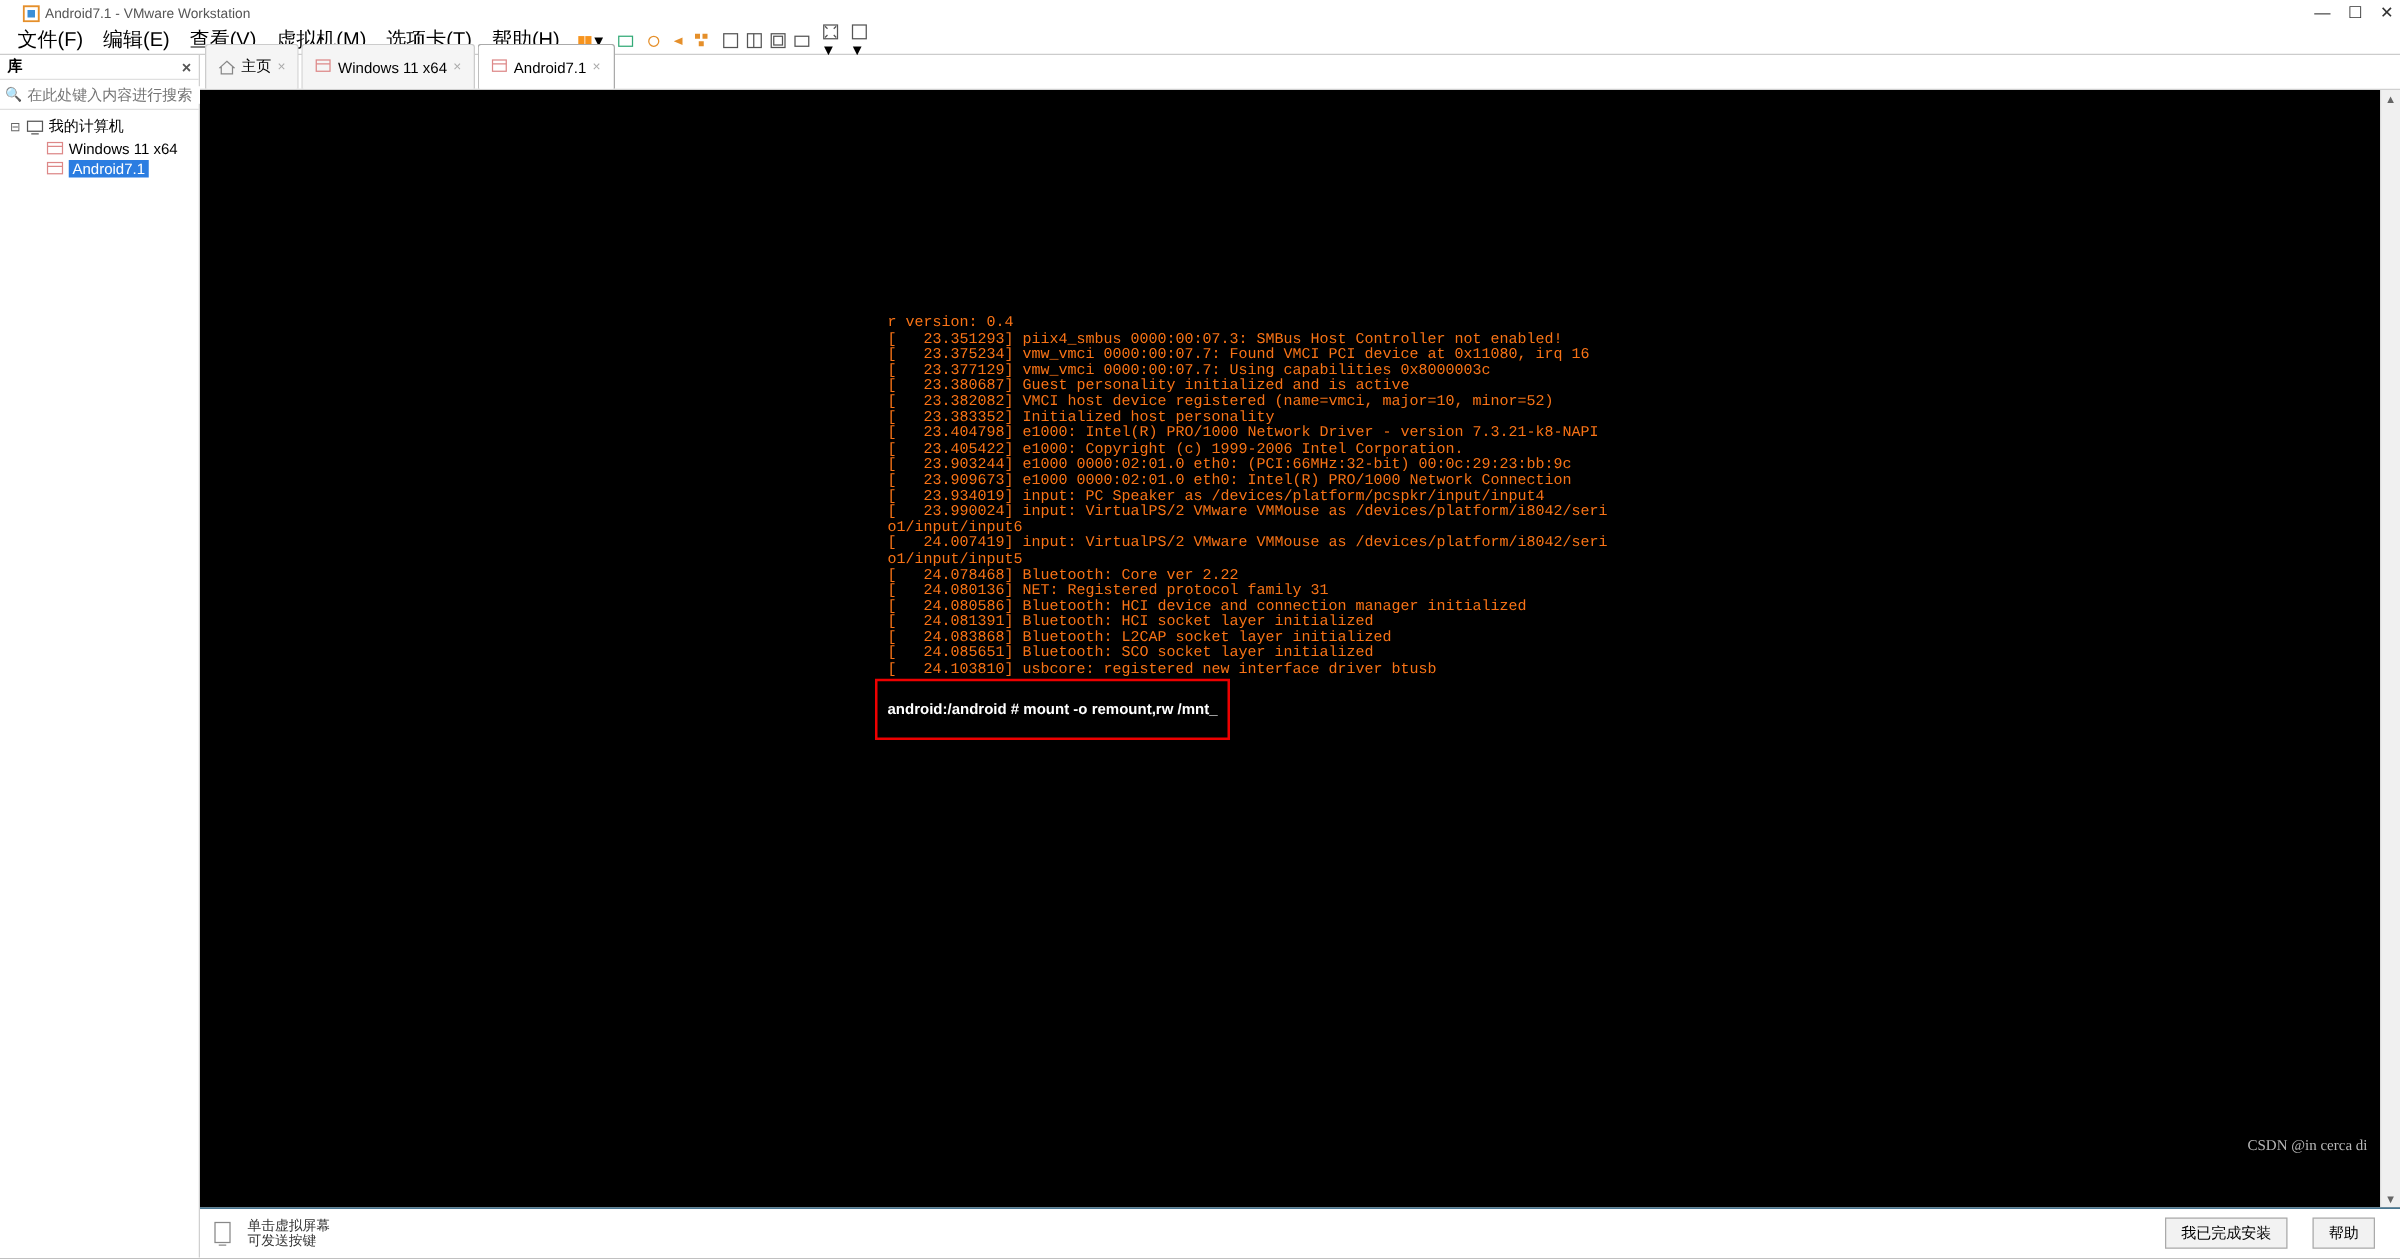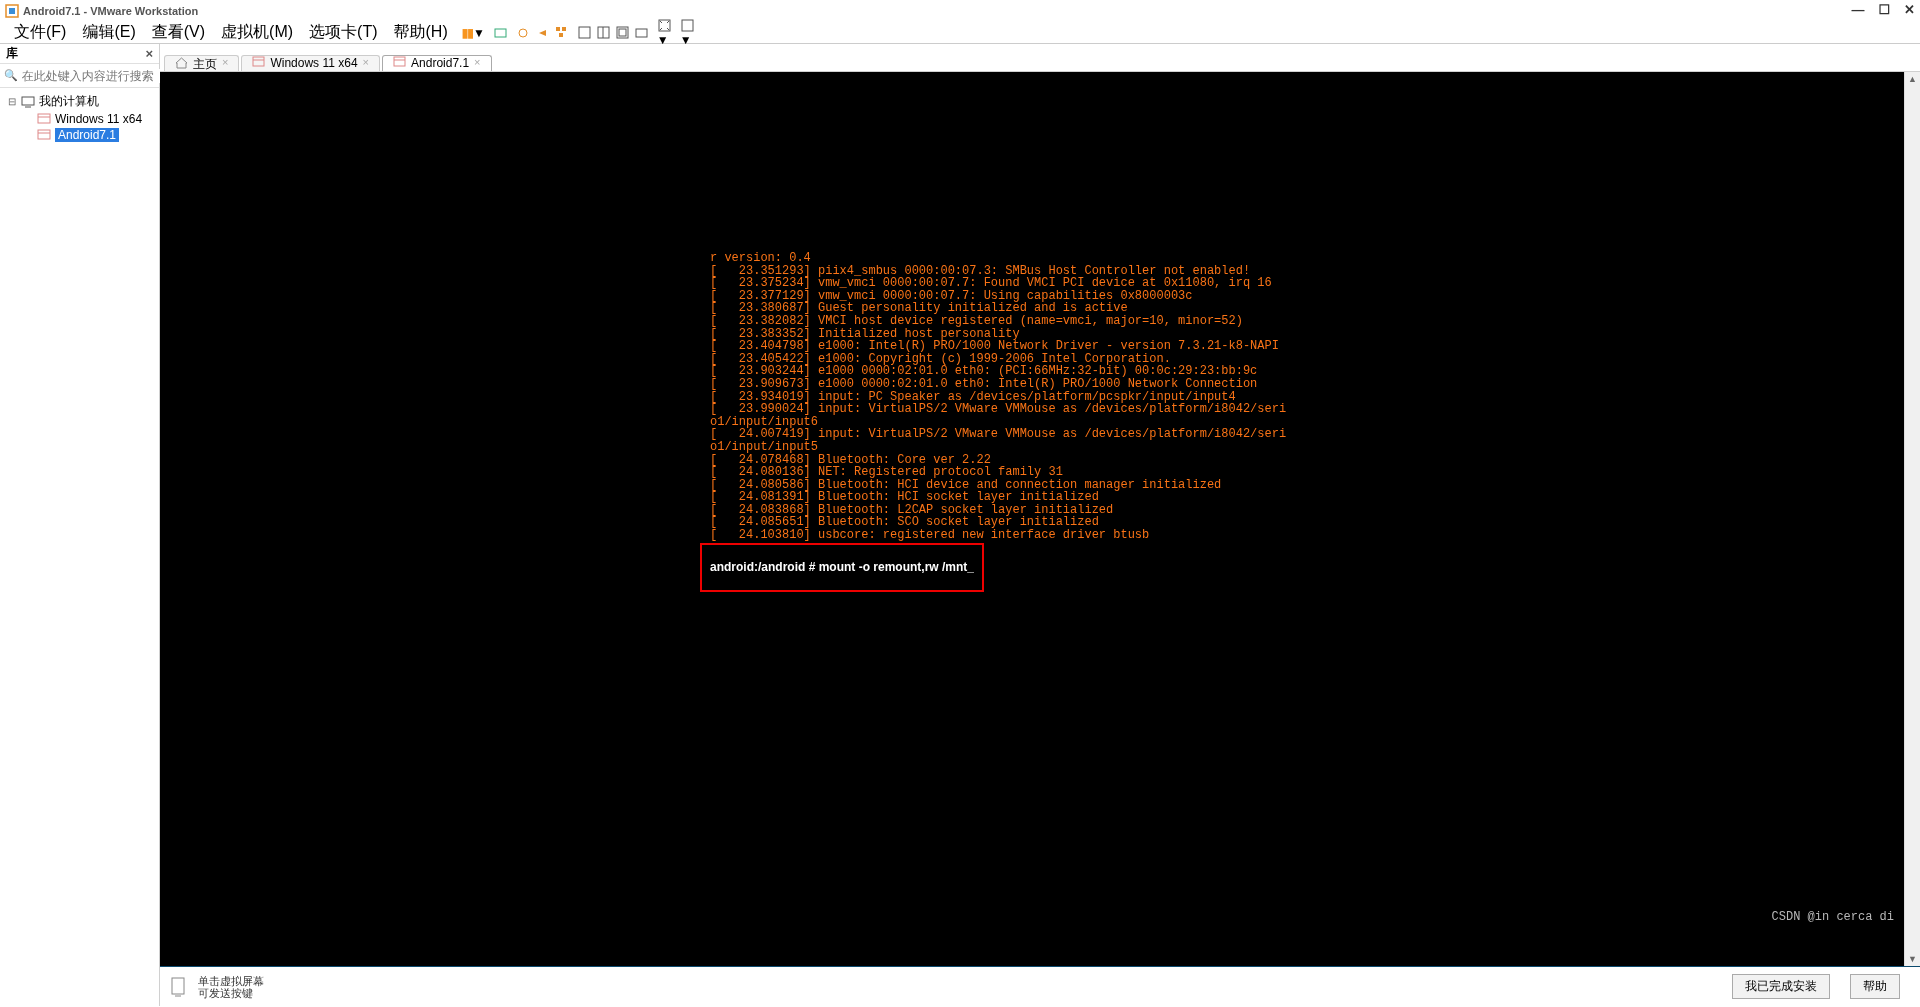--- a/index.html
+++ b/index.html
@@ -1,17 +1,17 @@
 <!DOCTYPE html>
 <html><head>
 <meta charset="utf-8">
 <style>
 * { margin:0; padding:0; box-sizing:border-box; font-family:"Microsoft YaHei","Segoe UI",Tahoma,sans-serif; font-size:12px; }
 body { background:#fff; width:1920px; height:1007px; overflow:hidden; position:relative; }
-.titlebar { height:22px; background:#fff; display:flex; align-items:center; padding-left:5px;font-weight:bold; }
+.titlebar { height:22px; background:#fff; display:flex; align-items:center; padding-left:18px; }
 .titlebar .app-icon { width:14px; height:14px; margin-right:4px; display:inline-block; }
 .titlebar .title { color:#555; font-size:11px; }
 .winctrl { position:absolute; right:5px; top:2px; display:flex; gap:14px; color:#333; font-family:monospace; }
 .winctrl span { cursor:pointer; font-size:13px; }
 .menubar { height:22px; background:#fff; border-bottom:1px solid #ccc; display:flex; align-items:center; padding-left:8px; gap:4px;}
 .menubar .mitem { padding:2px 6px; color:#000; cursor:pointer; font-size:16px;}
 .pause-icon { color:#f7941e; font-size:12px; letter-spacing:-1px; font-weight:bold;}
 .content-row { display:flex; height:calc(100% - 22px - 22px - 1px); }
 .side { width:160px; border-right:1px solid #d0d0d0; display:flex; flex-direction:column; }
 .side-head { height:20px; display:flex; align-items:center; justify-content:space-between; padding:0 6px; font-weight:bold; border-bottom:1px solid #e0e0e0;}
@@ -21,34 +21,34 @@
 .side-search input { border:none; outline:none; font-size:12px; flex:1; color:#888;}
 .side-search .darrow { color:#5a7; border:1px solid #ccc; width:16px; height:16px; display:flex; align-items:center; justify-content:center; font-size:9px;}
 .tree { padding:4px 0; font-size:12px;}
 .tree .node { padding:1px 4px 1px 8px; display:flex; align-items:center; cursor:pointer;}
 .tree .node .tw { width:12px; color:#666; font-size:10px;}
 .tree .node .icn { width:16px; margin-right:3px; display:flex; align-items:center; justify-content:center;}
 .tree .child { margin-left:28px;}
 .tree .selected { background:#2b7de1; color:#fff;}
 .main { flex:1; display:flex; flex-direction:column; position:relative;}
 .tabs { height:28px; background:#fff; border-bottom:1px solid #d0d0d0; display:flex; align-items:flex-end; padding-left:4px;}
-.tab { height:16px; padding:0 10px; display:flex; gap:5px; border:1px solid #ccc; border-bottom:none; background:#f5f5f5; margin-right:2px; border-top-left-radius:3px; border-top-right-radius:3px; cursor:pointer; font-size:12px;}
+.tab { height:36px; padding:0 10px; display:flex; align-items:center; gap:5px; border:1px solid #ccc; border-bottom:none; background:#f5f5f5; margin-right:2px; border-top-left-radius:3px; border-top-right-radius:3px; cursor:pointer; font-size:12px;}
 .tab.active { background:#fff; border-color:#aaa;}
 .tab .ticon { width:13px; height:13px; display:inline-block;}
 .tab .tclose { color:#aaa; font-size:11px;}
 .vm-view { flex:1; background:#000; position:relative; overflow:hidden;}
 .console { position:absolute; left:550px; top:180px; font-family:"Courier New",monospace; font-size:12px; line-height:12.6px; color:#f97316; white-space:pre;}
 .cmd-box { position:absolute; left:540px; top:471px; border:2.5px solid #e00; padding:15px 8px; font-family:"Courier New",monospace; font-size:12px; color:#fff;font-weight:bold;}
 .bottom { height:40px; border-top:1px solid #0c4a6e; display:flex; align-items:center; padding:0 10px; background:#fff; position:relative;}
 .bottom .hint-icon { width:18px; margin-right:10px; color:#666; text-align:center;}
 .bottom .hint-small { font-size:11px; color:#333; line-height:12px;}
 .bottom .hint-main { font-size:12px; color:#222; margin-left:20px;}
 .bottom .rbtns { position:absolute; right:20px; display:flex; gap:20px;}
 .bottom .rbtns button { border:1px solid #aaa; background:#f2f2f2; padding:3px 12px; font-size:12px; cursor:pointer;}
-.watermark { position:absolute; right:26px; bottom:42px; color:#b8b8b8; font-size:12px; font-family:Liberation Mono, monospace;}
+.watermark { position:absolute; right:26px; bottom:42px; color:#b8b8b8; font-size:12px; font-family:Liberation Serif, serif;}
 .scrollb { position:absolute; right:0; top:0; width:16px; height:100%; background:#f0f0f0; display:flex; flex-direction:column; align-items:center; justify-content:space-between; border-left:1px solid #ddd;}
 .scrollb span { font-size:9px; color:#666; padding:2px 0;}
 svg { display:block; }
 </style>
 </head>
 <body>
 
 <div class="titlebar">
   <span class="app-icon">
     <svg width="14" height="14">

